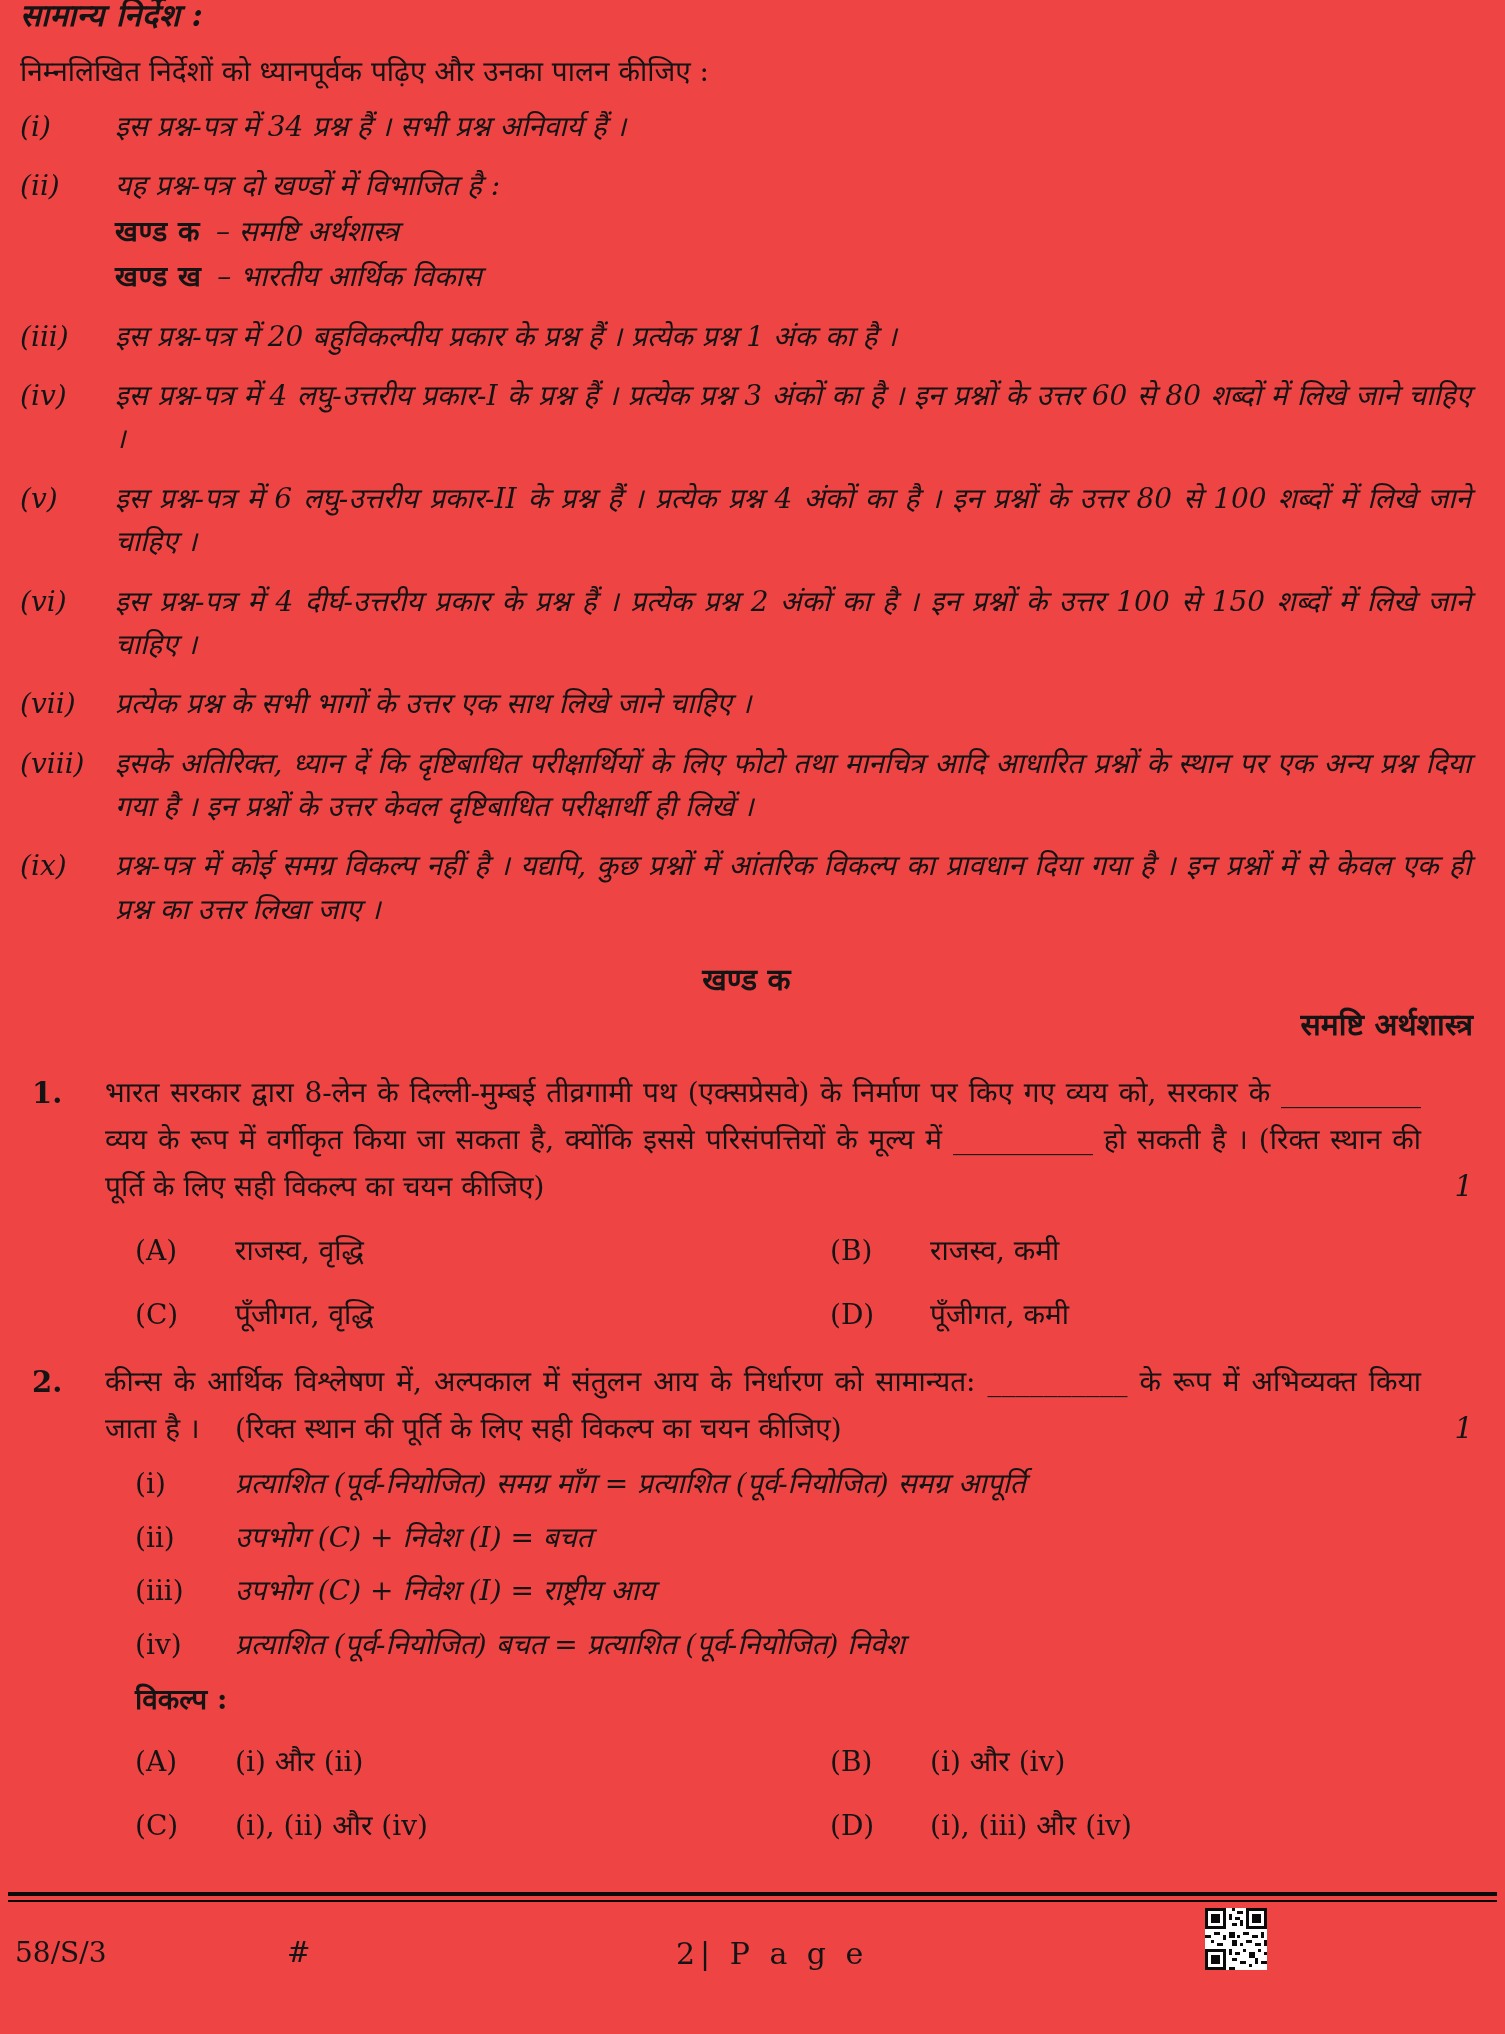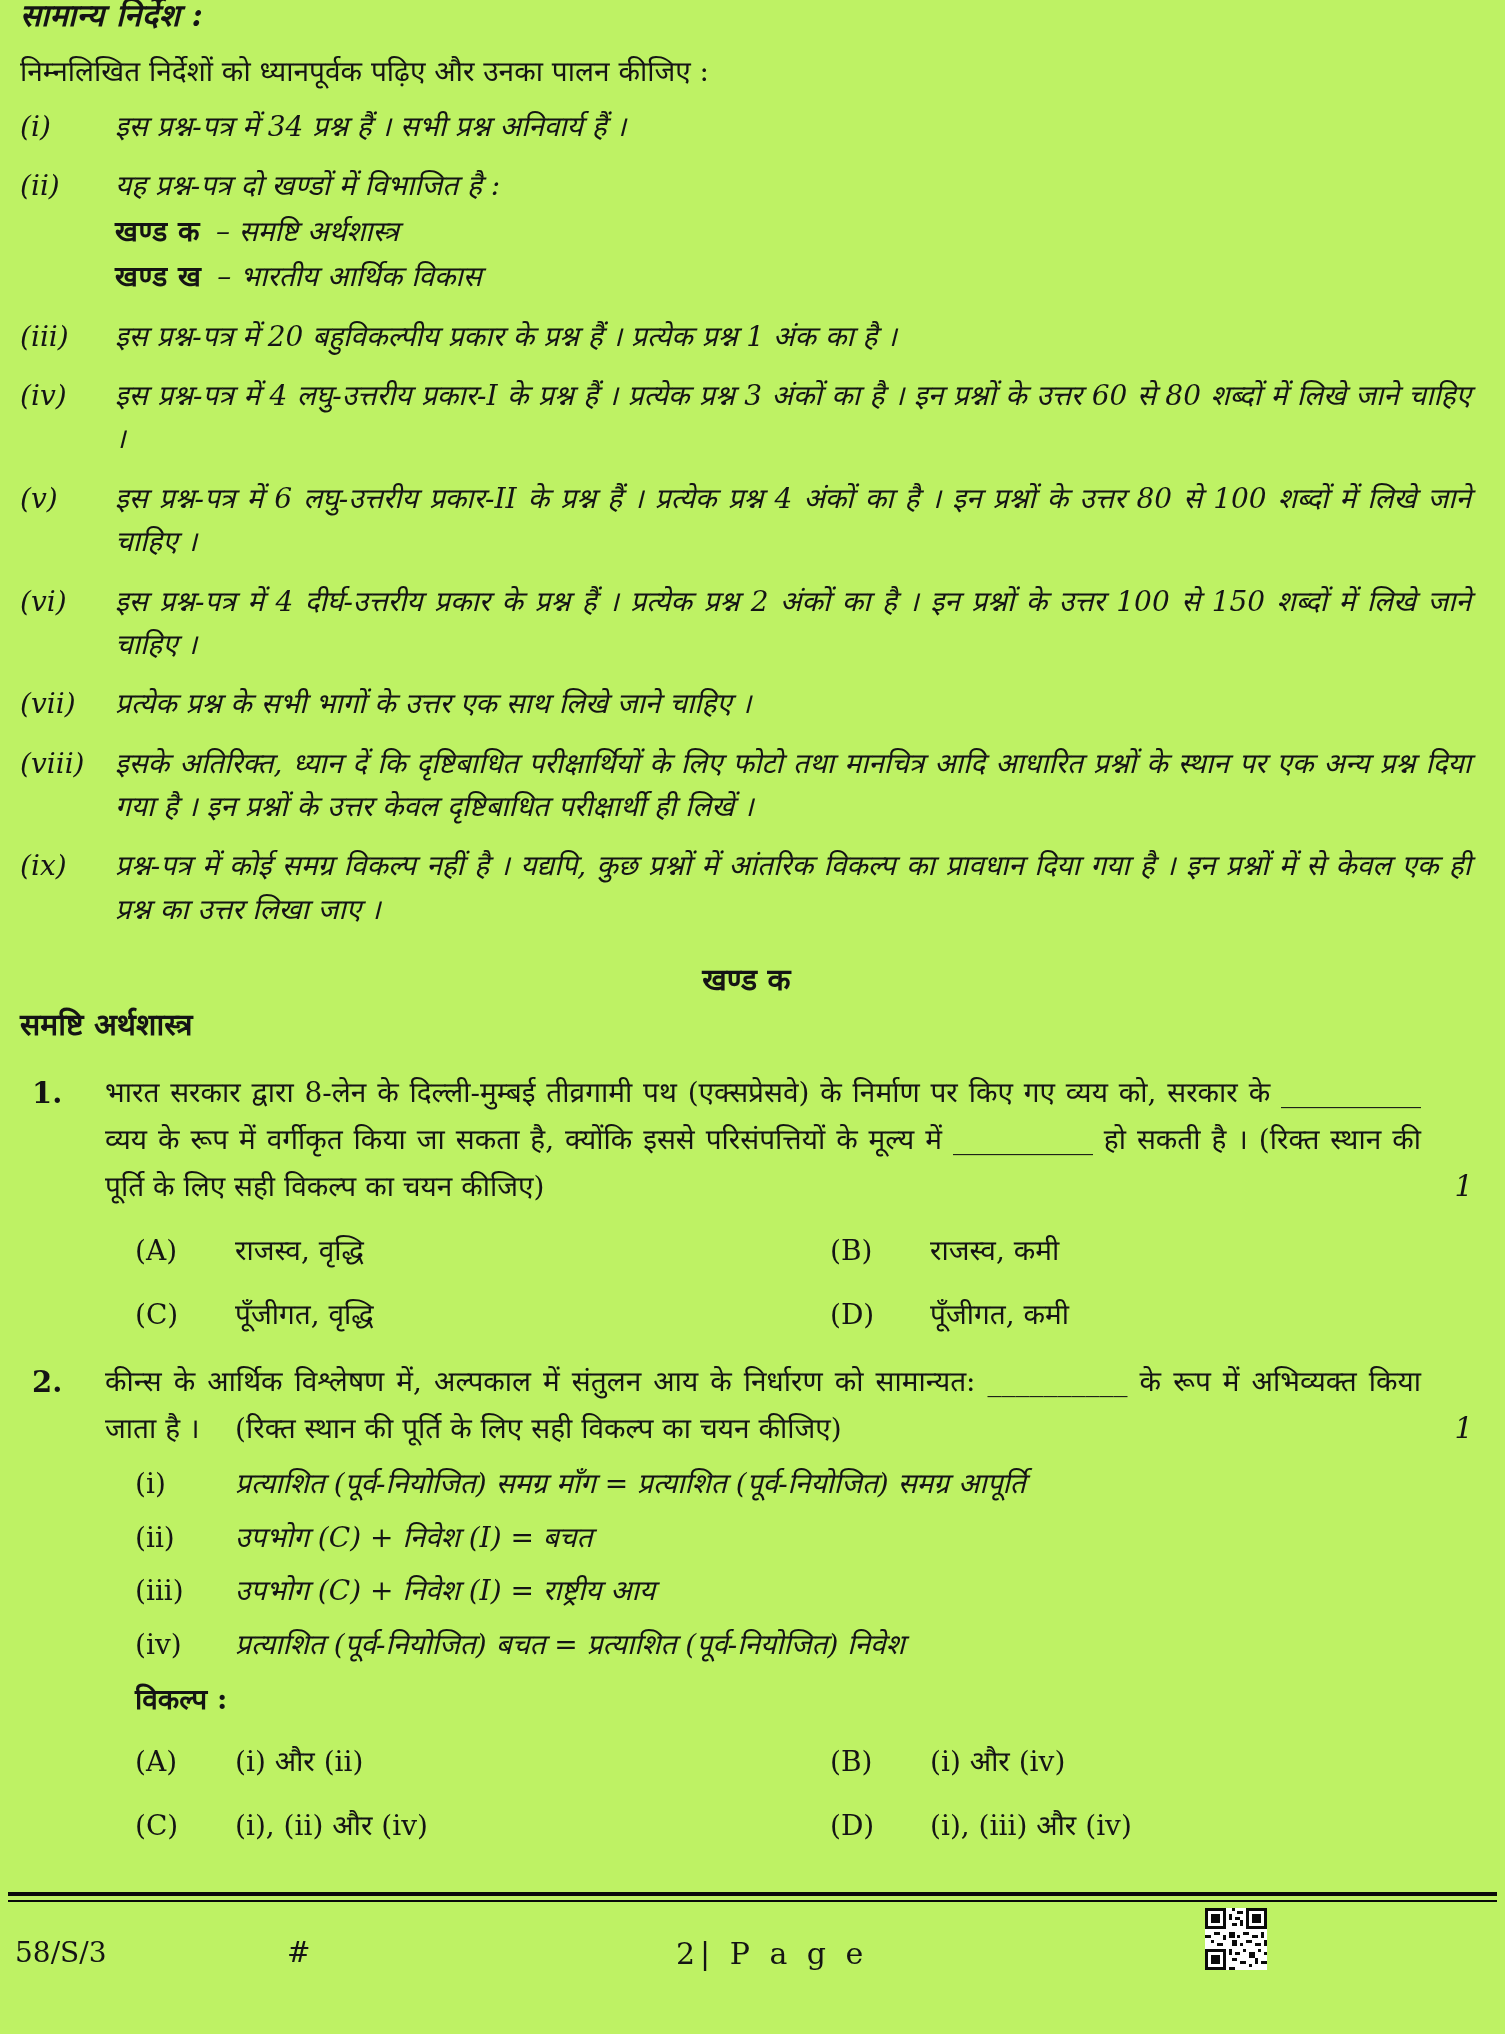--- a/index.html
+++ b/index.html
@@ -1,37 +1,37 @@
 <!DOCTYPE html>
 <html><head>
 <meta charset="utf-8">
 <style>
   * { margin:0; padding:0; box-sizing:border-box; }
   html,body { background:#ffffff; }
   .page {
     position:relative; width:1505px; height:2034px; margin:0 auto;
-    background:#bef264; color:#141414; overflow:hidden;
+    background:#ef4444; color:#141414; overflow:hidden;
     font-family:"DejaVu Serif","Liberation Serif",serif;
   }
   .content { padding:0 32px 0 20px; }
 
   .gen-head {
     font-size:31px; font-weight:bold; font-style:italic;
     margin-top:-7px; letter-spacing:0.5px;
   }
   .intro { font-size:28px; margin-top:16px; }
 
   .inst { display:flex; margin-top:16px; font-style:italic; font-size:28px; line-height:1.55; }
   .inst .n { flex:0 0 95px; }
   .inst .t { flex:1; text-align:justify; padding-right:2px; }
   .sec-line { display:flex; gap:16px; margin-top:2px; font-style:italic; }
   .sec-line .sl { font-weight:bold; font-style:normal; letter-spacing:0.5px; }
 
   .center-head { text-align:center; font-weight:bold; font-size:30px; margin-top:26px; line-height:1.5; }
-  .center-sub  { text-align:left; font-weight:bold; font-size:30px; line-height:1.5; }
+  .center-sub  { text-align:right; font-weight:bold; font-size:30px; line-height:1.5; }
 
   .q { display:flex; margin-top:22px; font-size:28px; line-height:1.68; }
   .q .qn { flex:0 0 85px; font-weight:bold; padding-left:12px; font-size:29px; }
   .q .qt { flex:1; text-align:justify; }
   .q .qm { flex:0 0 52px; font-style:italic; align-self:flex-end; text-align:right; font-size:29px; }
 
   .opts {
     margin:20px 0 0 115px; display:grid;
     grid-template-columns:100px 595px 100px auto;
     row-gap:22px; font-size:28px; line-height:1.5;

